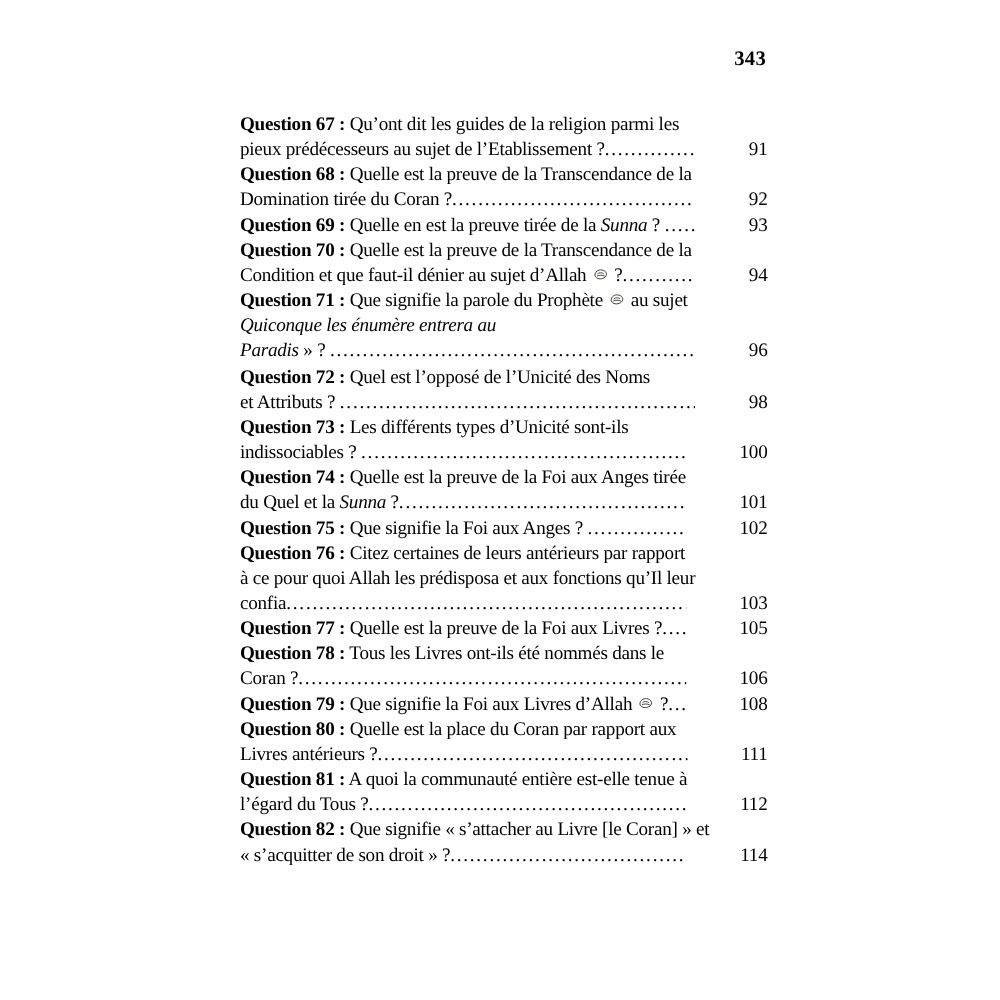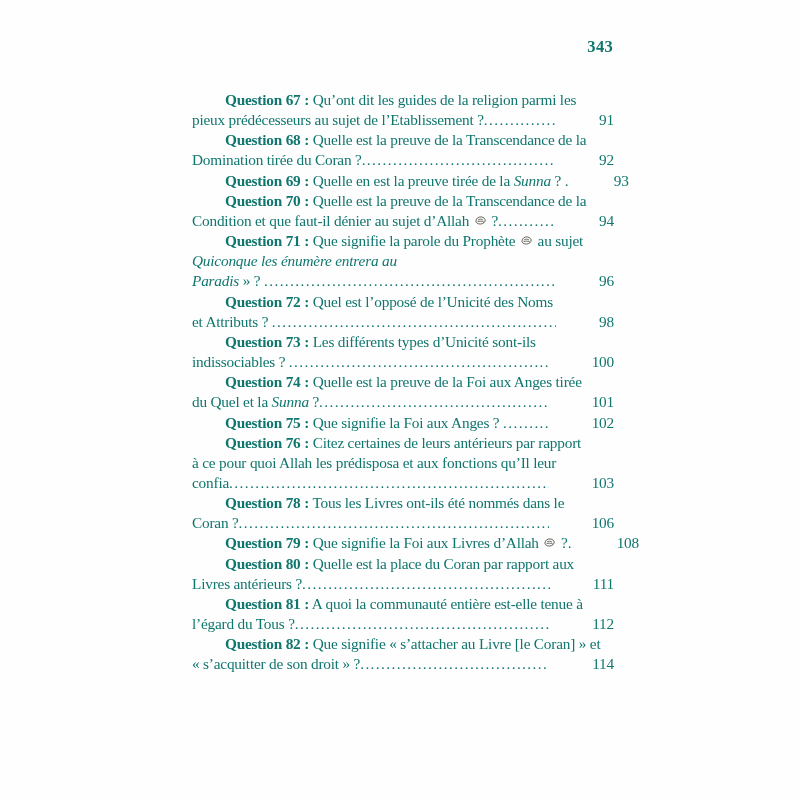--- a/index.html
+++ b/index.html
@@ -3,21 +3,21 @@
 <meta charset="utf-8">
 <style>
   * { margin: 0; padding: 0; box-sizing: border-box; }
   html, body { width: 800px; height: 800px; }
   body { background: #ffffff; }
   .sheet {
     position: relative;
     width: 800px; height: 800px;
     background: #fefefe;
     font-family: "Liberation Serif", "DejaVu Serif", serif;
-    color: #0f766e;
+    color: #000000;
     overflow: hidden;
   }
   .folio {
     position: absolute;
     top: 37px; left: 192px; width: 421px;
     text-align: right;
     font-size: 16.5px;
     font-weight: 700;
     letter-spacing: 0.3px;
   }
@@ -28,21 +28,21 @@
     letter-spacing: -0.2px;
   }
   .line {
     display: flex;
     align-items: baseline;
     white-space: pre;
     line-height: 20.17px;
     height: 20.17px;
   }
   .seg { flex: 0 0 auto; }
-  .seg.b { font-weight: 700; margin-left: 33px; }
+  .seg.b { font-weight: 700; }
   .seg.i { font-style: italic; }
   .dots {
     flex: 1 1 auto;
     overflow: hidden;
     min-width: 6px;
   }
   .dots::after {
     content: "....................................................................................................................................................................................";
     letter-spacing: 1.4px;
   }
@@ -96,20 +96,23 @@
       </div>
       <div class="entry">
         <div class="line"><span class="seg b">Question 75 :</span><span class="seg"> Que signifie la Foi aux Anges ? </span><span class="dots"></span><span class="pg">102</span></div>
       </div>
       <div class="entry">
         <div class="line"><span class="seg b">Question 76 :</span><span class="seg"> Citez certaines de leurs antérieurs par rapport</span></div>
         <div class="line"><span class="seg">à ce pour quoi Allah les prédisposa et aux fonctions qu’Il leur</span></div>
         <div class="line"><span class="seg">confia</span><span class="dots"></span><span class="pg">103</span></div>
       </div>
       <div class="entry">
+        <div class="line"><span class="seg b">Question 77 :</span><span class="seg"> Quelle est la preuve de la Foi aux Livres ?</span><span class="dots"></span><span class="pg">105</span></div>
+      </div>
+      <div class="entry">
         <div class="line"><span class="seg b">Question 78 :</span><span class="seg"> Tous les Livres ont-ils été nommés dans le</span></div>
         <div class="line"><span class="seg">Coran ?</span><span class="dots"></span><span class="pg">106</span></div>
       </div>
       <div class="entry">
         <div class="line"><span class="seg b">Question 79 :</span><span class="seg"> Que signifie la Foi aux Livres d’Allah </span><span class="honorific"><svg width="13" height="11" viewBox="0 0 20 16" xmlns="http://www.w3.org/2000/svg">
               <path d="M3 9 C3 4.5 7.5 2 11 2.5 C15 3 18 5.5 17 9 C16 12.5 10.5 14.5 6.5 13 C4 12 3 10.5 3 9 Z" fill="none" stroke="#3a362f" stroke-width="1.2"></path>
               <path d="M6 7.5 C8 5.5 12 5.5 14 7.5 M5.5 10 C8 8.7 12.5 8.7 15 10.2" fill="none" stroke="#3a362f" stroke-width="1.1"></path>
             </svg></span><span class="seg"> ?</span><span class="dots"></span><span class="pg">108</span></div>
       </div>
       <div class="entry">

